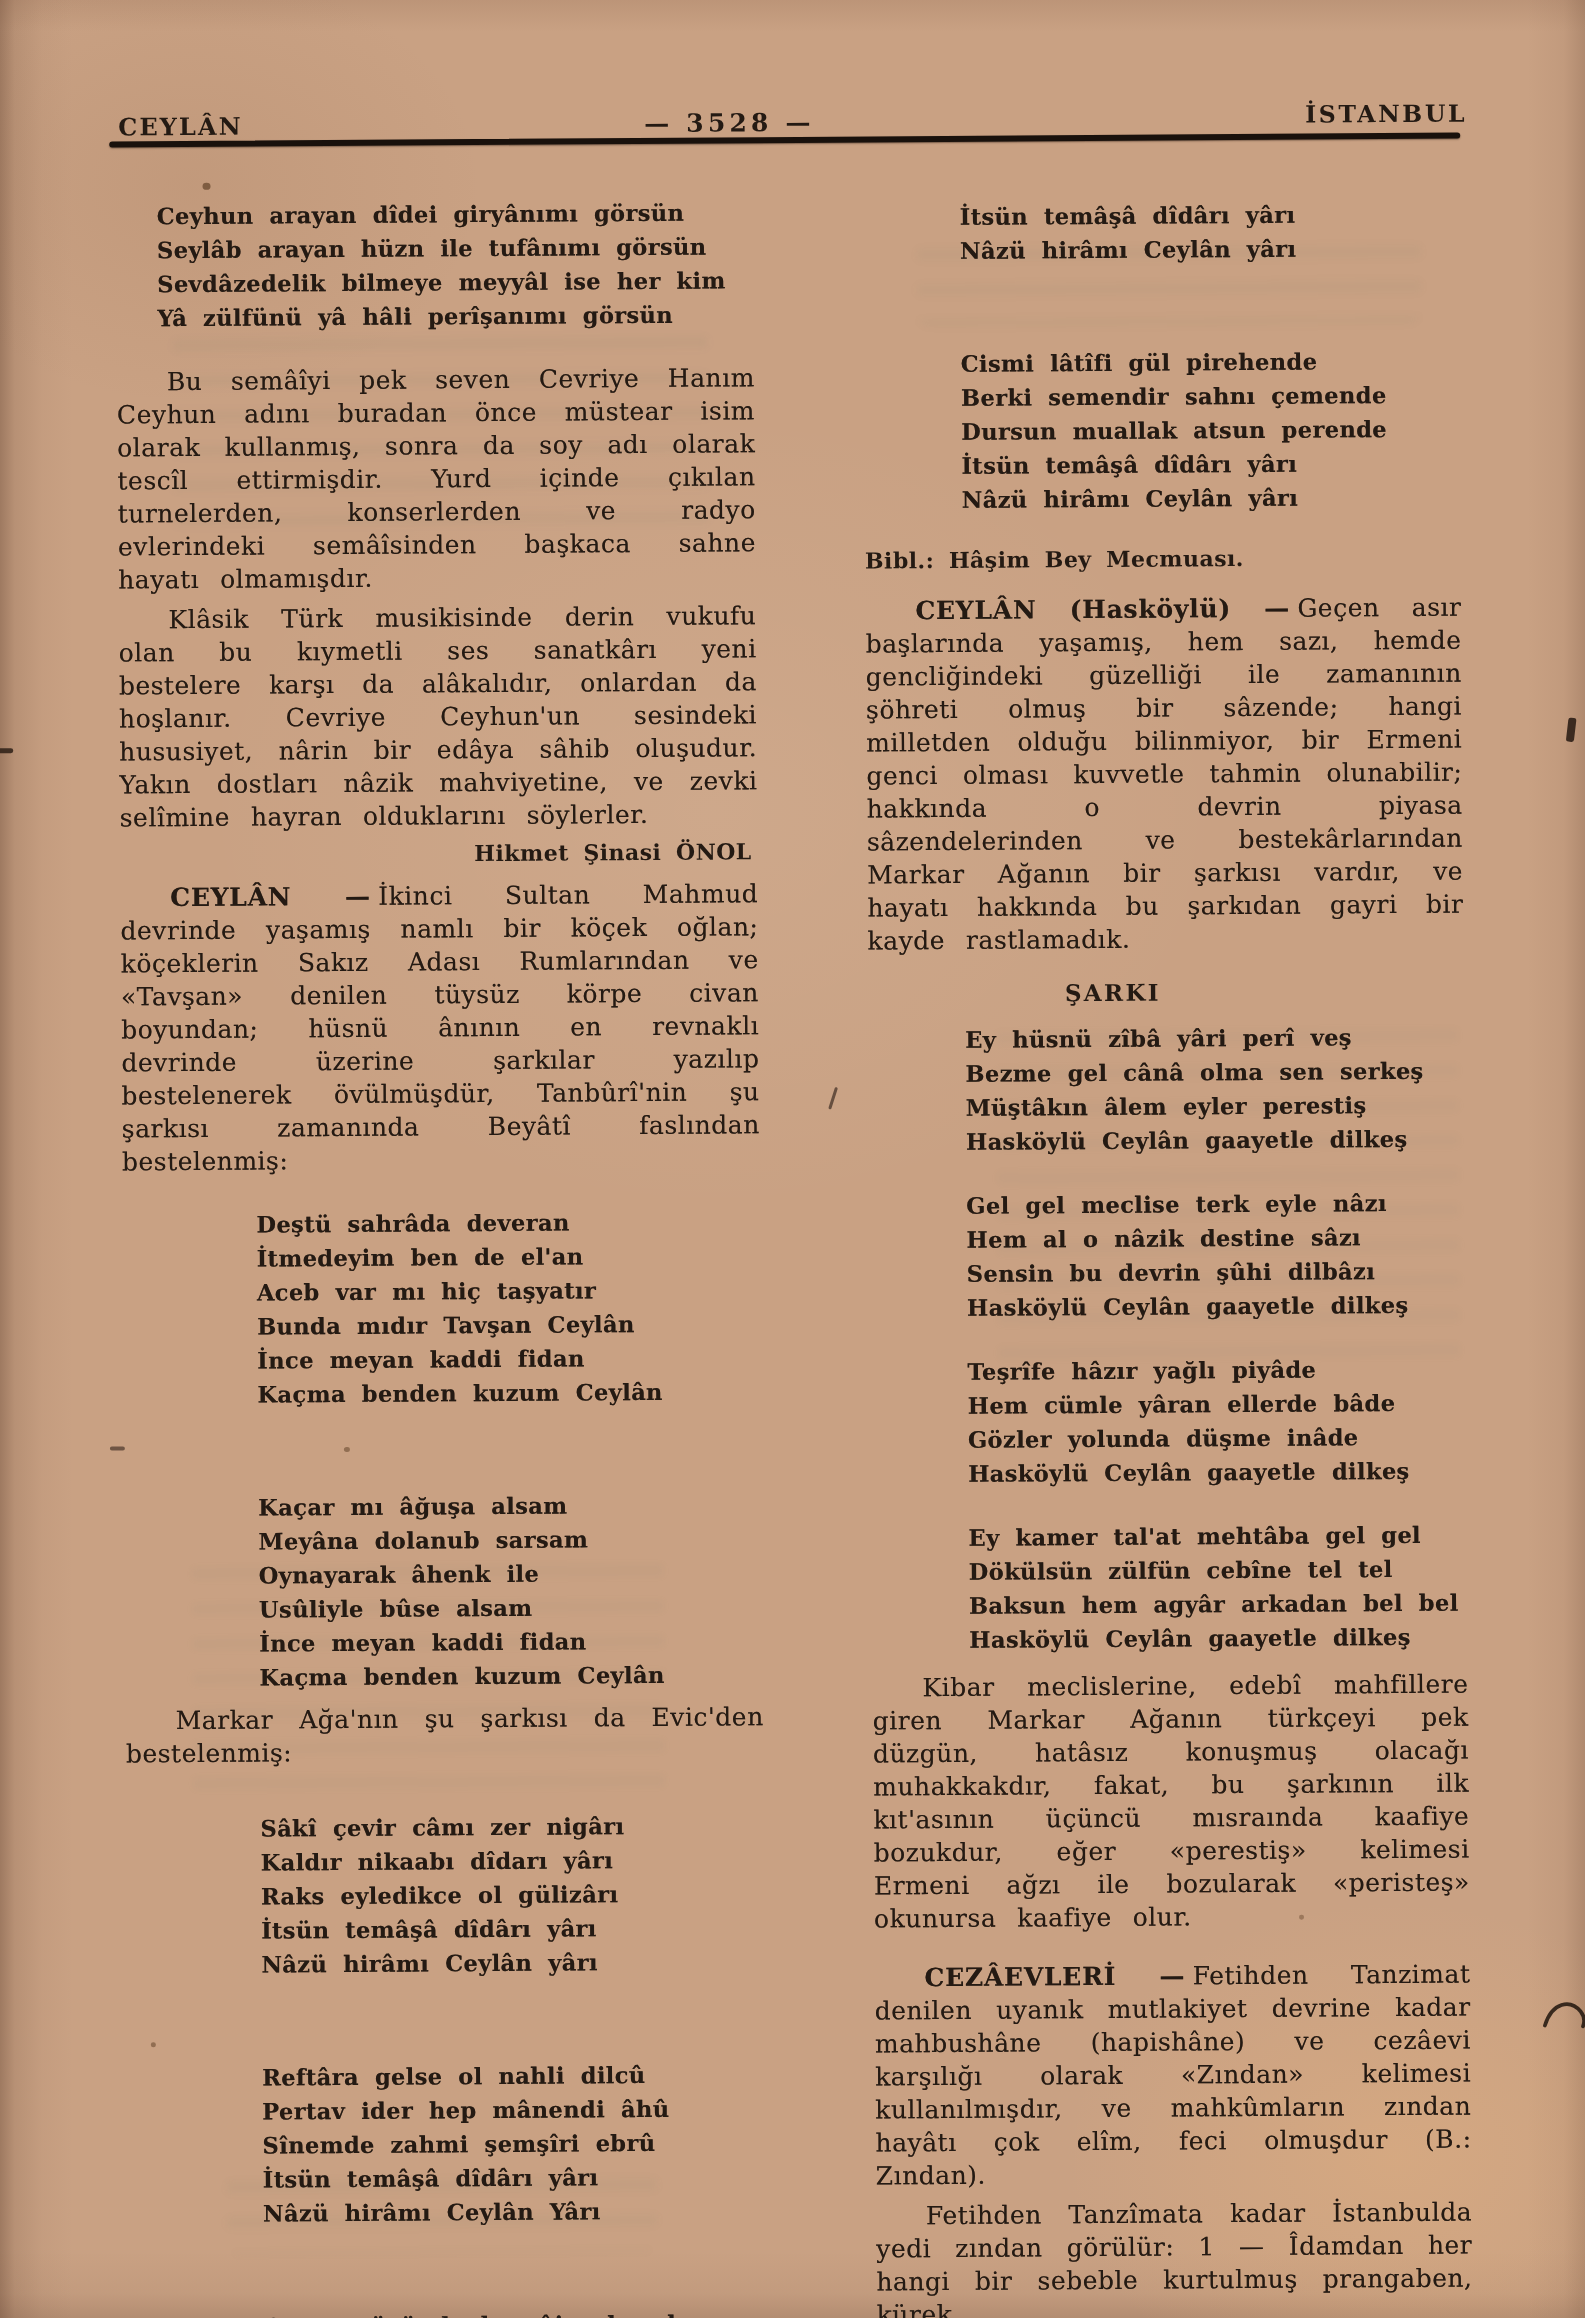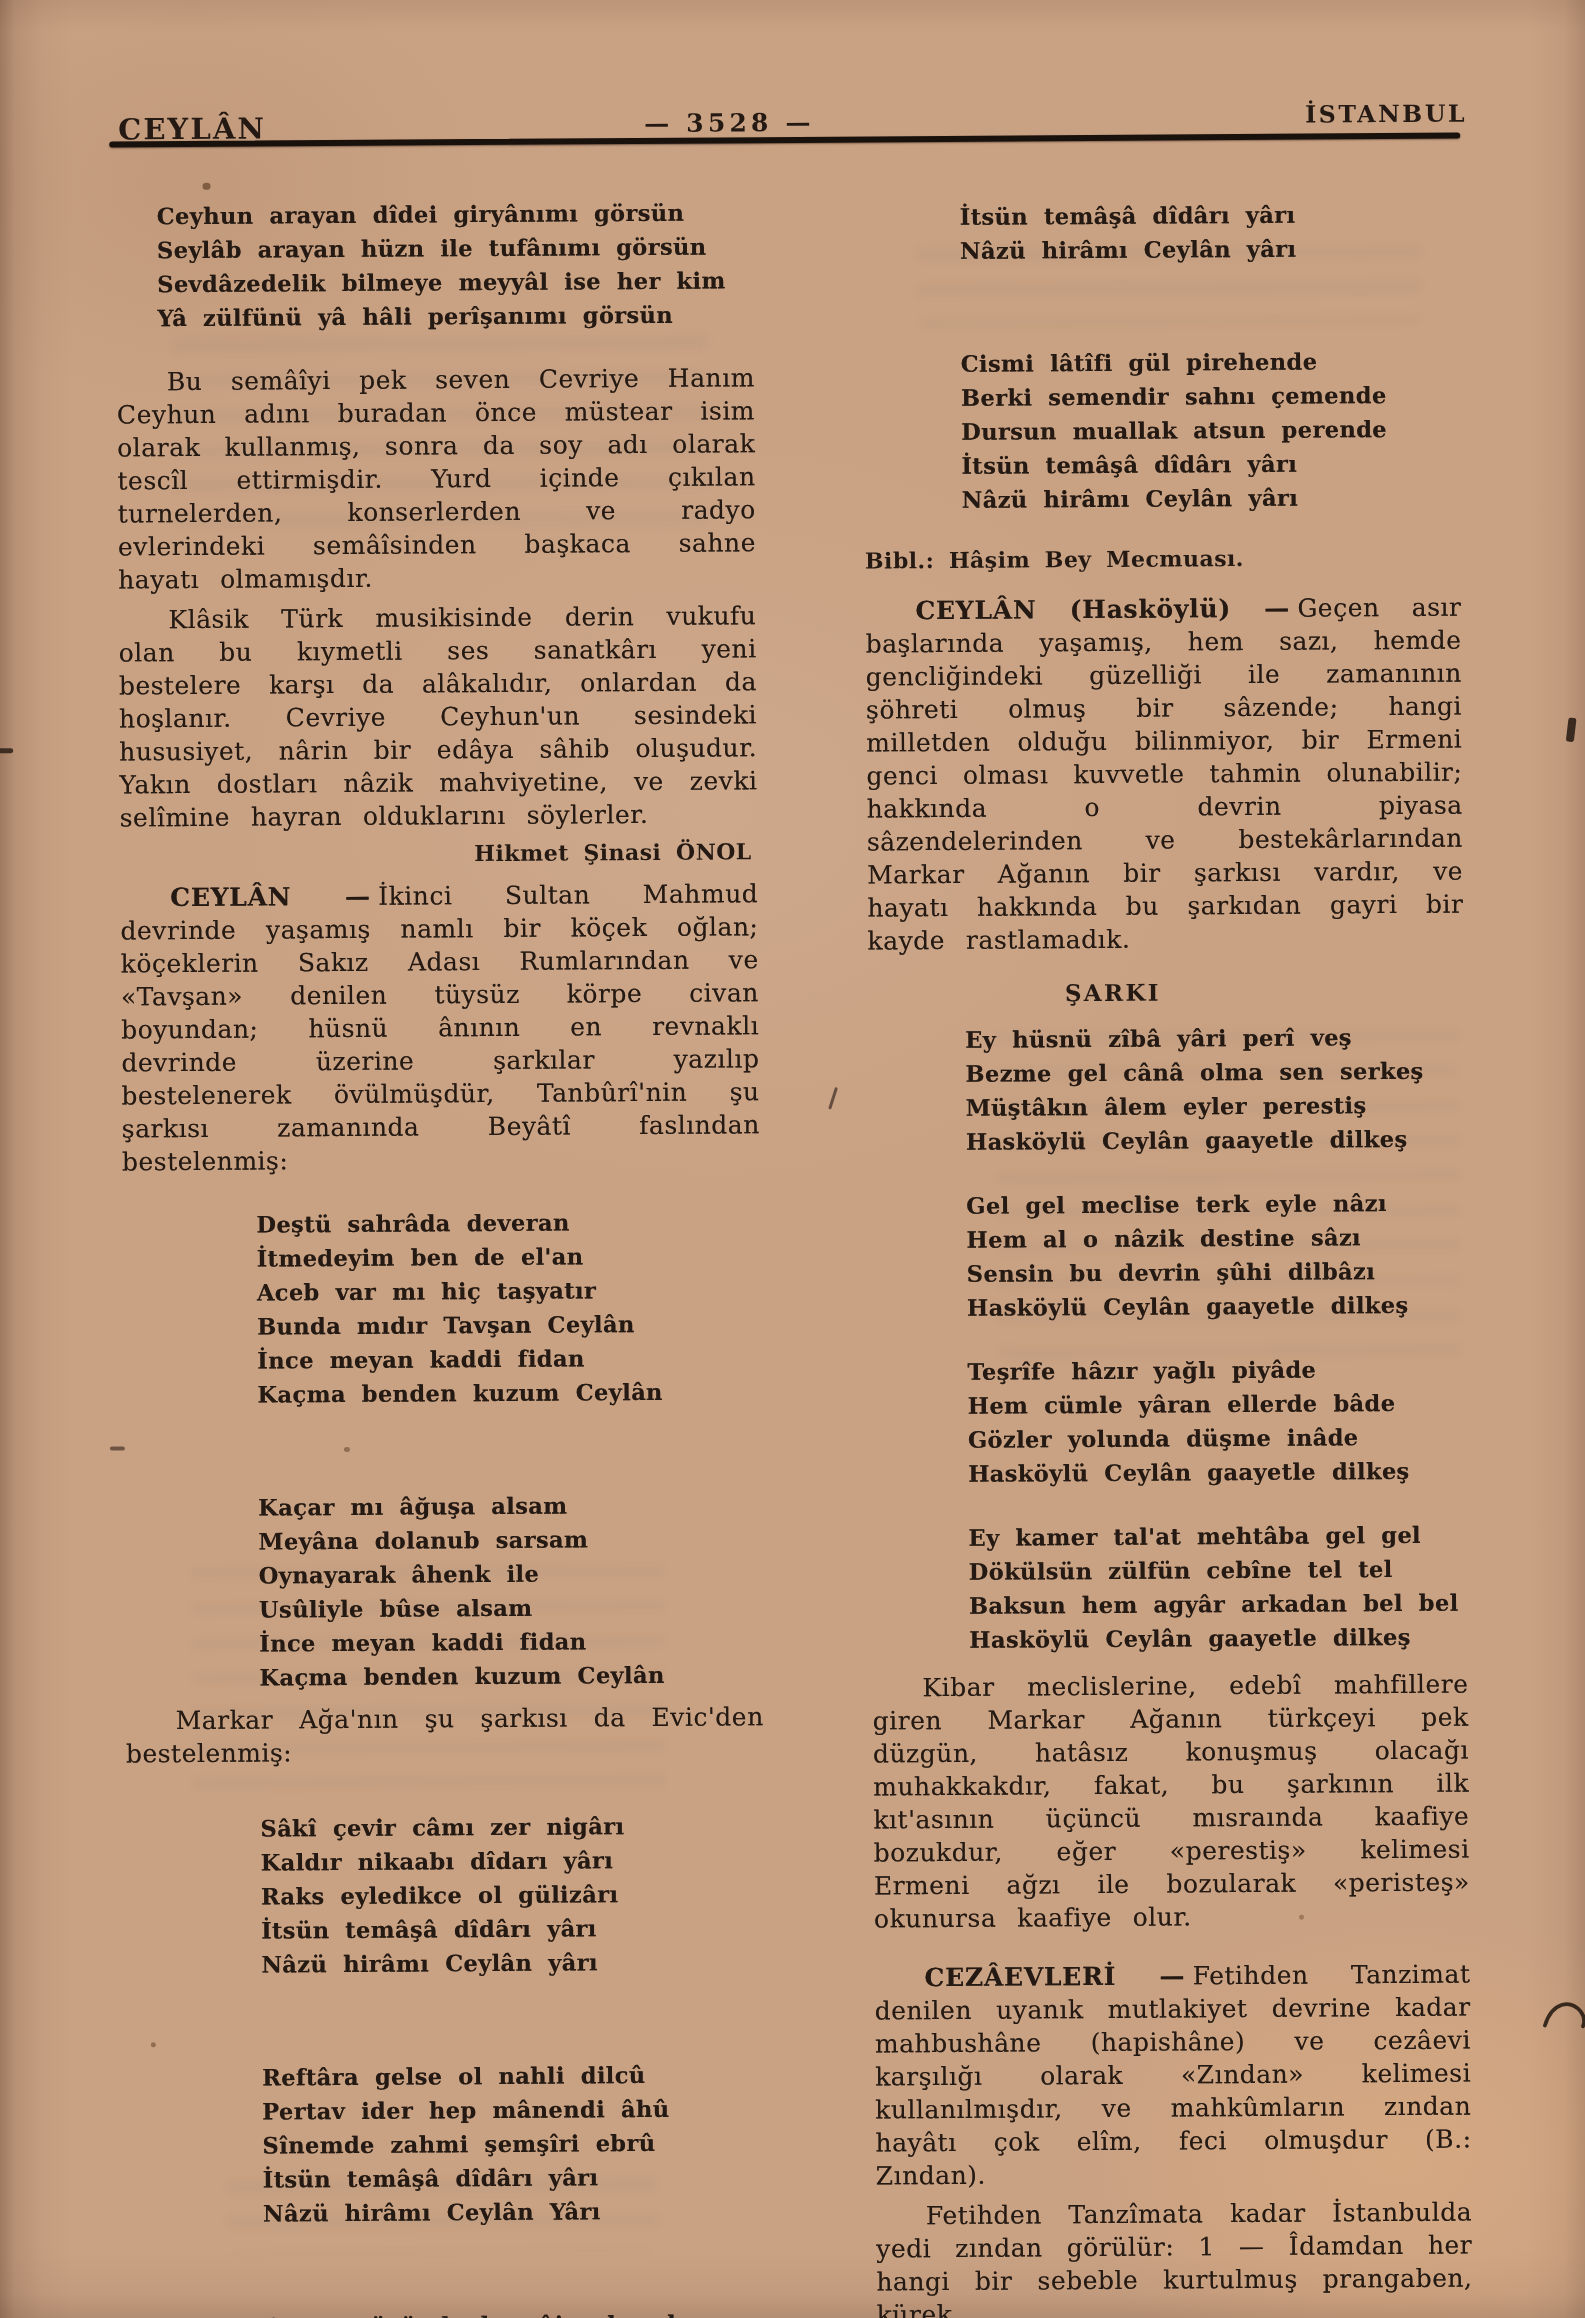--- a/index.html
+++ b/index.html
@@ -15,21 +15,21 @@
       radial-gradient(ellipse 420px 315px at 12% 8%, rgba(130,85,55,0.10), rgba(130,85,55,0) 70%),
       linear-gradient(90deg, rgba(75,45,30,0.34) 0px, rgba(75,45,30,0.14) 14.7px, rgba(75,45,30,0.04) 42px, rgba(75,45,30,0) 73px),
       linear-gradient(270deg, rgba(75,45,30,0.20) 0px, rgba(75,45,30,0.06) 21px, rgba(75,45,30,0) 58px),
       linear-gradient(0deg, rgba(75,45,30,0.18) 0px, rgba(75,45,30,0.05) 26px, rgba(75,45,30,0) 68px),
       linear-gradient(180deg, rgba(95,60,40,0.12) 0px, rgba(95,60,40,0) 31.5px),
       #c9a183;
   }
   .sheet{position:absolute;inset:0;transform:rotate(-0.38deg);}
   
   .hdr{position:absolute;top:0;left:0;width:100%;height:168px;}
-  .hdr .h-left{position:absolute;left:125px;top:108px;font-size:29px;font-weight:700;letter-spacing:2.1px;text-align:center;}
+  .hdr .h-left{position:absolute;left:125px;top:108px;font-size:24px;font-weight:700;letter-spacing:2.1px;text-align:center;}
   .hdr .h-center{position:absolute;left:651px;top:108px;font-size:25px;font-weight:700;letter-spacing:4.2px;}
   .hdr .h-right{position:absolute;left:1312px;top:104px;font-size:23.6px;font-weight:700;letter-spacing:2.6px;}
   .rule{position:absolute;left:116px;top:137px;width:1351px;height:6.3px;background:#19110c;border-radius:3.1px;
         box-shadow:0 1px 1.6px rgba(40,25,15,.45);}
   
   .col{position:absolute;text-align:justify;}
   .col-left {left:122px; top:195px;width:638px;}
   .col-right{left:869px;top:201px;width:596px;}
   p.body{
     margin:0 0 7.3px 0;

